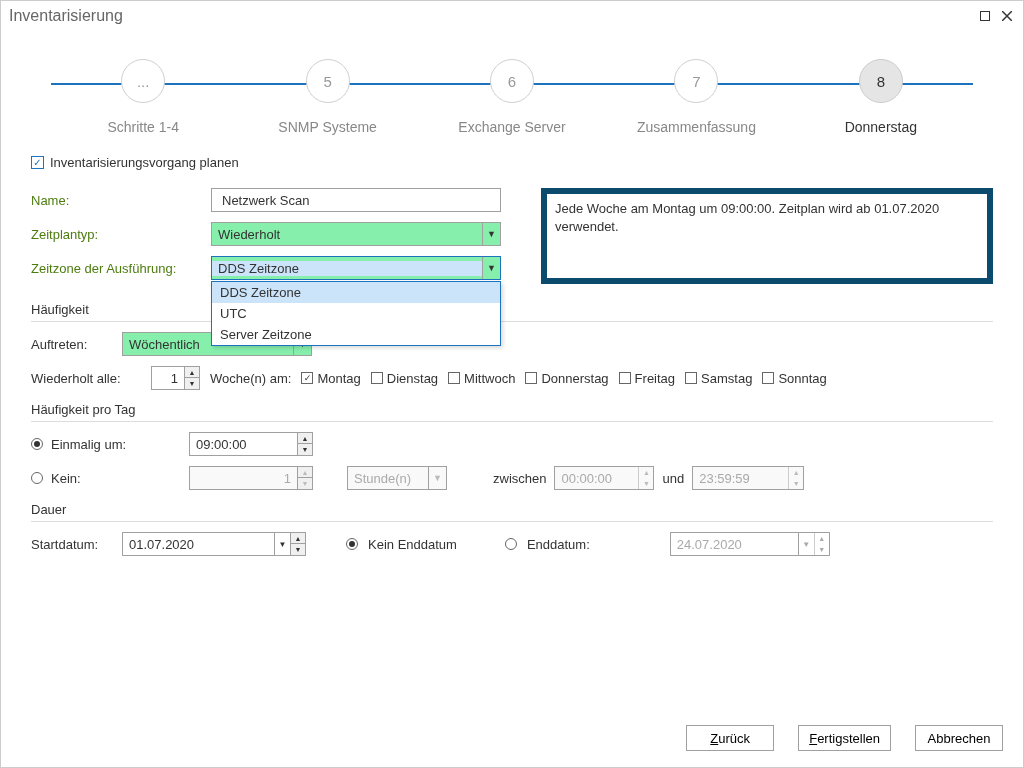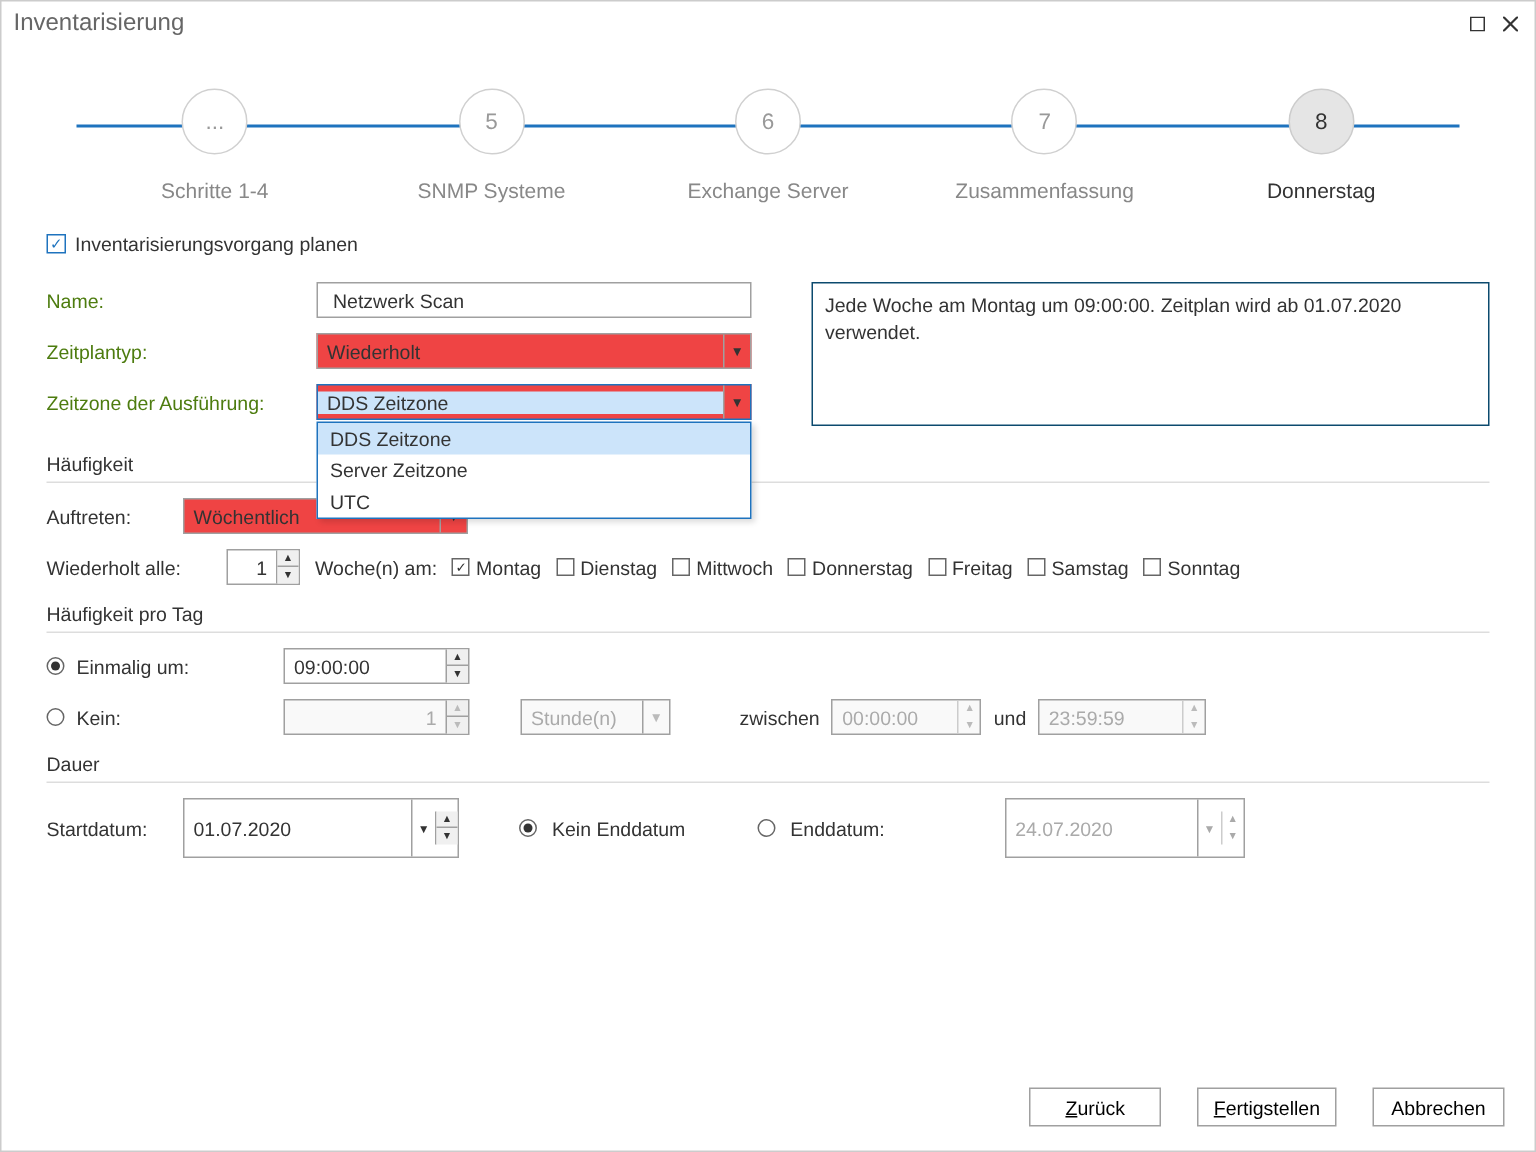--- a/index.html
+++ b/index.html
@@ -18,31 +18,31 @@
 .body { padding: 10px 30px 0; }
 .chkrow { display: flex; align-items: center; margin-bottom: 18px; }
 .chkbox { width: 13px; height: 13px; border: 1px solid #1e73be; margin-right: 6px; display: inline-flex; align-items: center; justify-content: center; color: #1e73be; font-size: 10px; }
 .form-area { display: flex; gap: 20px; }
 .left-col { width: 490px; }
 .right-col { flex: 1; }
 .field-row { display: flex; align-items: center; margin-bottom: 10px; }
 .field-row .lbl { width: 180px; color: #4d7c0f; }
 .input { height: 24px; border: 1px solid #a0a0a0; padding: 0 10px; background: #fff; display: flex; align-items: center; }
 .input.w290 { width: 290px; }
-.combo { height: 24px; border: 1px solid #a0a0a0; background: #ef4444; display: flex; align-items: center; position: relative; }
+.combo { height: 24px; border: 1px solid #a0a0a0; background: #86efac; display: flex; align-items: center; position: relative; }
 .combo.w290 { width: 290px; }
 .combo.w190 { width: 190px; }
 .combo .val { flex: 1; padding: 0 6px; }
 .combo .btn { width: 18px; height: 100%; border-left: 1px solid #a0a0a0; display: flex; align-items: center; justify-content: center; font-size: 9px; color: #333; }
 .combo.open { border-color: #1e73be; }
 .combo.open .val { background: #cce4fa; }
 .dropdown { position: absolute; top: 24px; left: -1px; width: calc(100% + 2px); border: 1px solid #1e73be; background: #fff; z-index: 10; box-shadow: 2px 2px 4px rgba(0,0,0,0.15); }
 .dropdown .opt { padding: 3px 8px; }
 .dropdown .opt.sel { background: #cce4fa; }
-.summary-box { border: 1px solid #0c4a6e; height: 96px; padding: 6px 8px; font-size: 13px; line-height: 1.35; }
+.summary-box { border: 6px solid #0c4a6e; height: 96px; padding: 6px 8px; font-size: 13px; line-height: 1.35; }
 .section-hdr { margin: 12px 0 4px; color: #333; }
 .section-line { border-top: 1px solid #ddd; margin-bottom: 10px; }
 .row-inline { display: flex; align-items: center; gap: 10px; flex-wrap: wrap; margin-bottom: 10px; }
 .spinner { height: 24px; border: 1px solid #a0a0a0; display: flex; align-items: center; background: #fff; }
 .spinner .val { padding: 0 6px; width: 32px; text-align: right; }
 .spinner .btns { display: flex; flex-direction: column; border-left: 1px solid #a0a0a0; }
 .spinner .sbtn { width: 14px; height: 11px; display: flex; align-items: center; justify-content: center; font-size: 7px; background: #f0f0f0; }
 .spinner .sbtn:first-child { border-bottom: 1px solid #a0a0a0; }
 .daychk { display: inline-flex; align-items: center; gap: 4px; }
 .square { width: 12px; height: 12px; border: 1px solid #666; display: inline-flex; align-items: center; justify-content: center; font-size: 9px; }
@@ -51,21 +51,21 @@
 .radio.sel::after { content: ""; width: 6px; height: 6px; background: #333; border-radius: 50%; }
 .time-input { height: 24px; border: 1px solid #a0a0a0; display: flex; align-items: center; width: 124px; background: #fff; }
 .time-input .val { flex: 1; padding: 0 6px; }
 .time-input.disabled { color: #aaa; background: #f9f9f9; }
 .time-input.disabled .sbtn { color: #bbb; }
 .combo.disabled, .spinner.disabled { color: #aaa; background: #f9f9f9; }
 .combo.disabled .btn, .spinner.disabled .sbtn { color: #bbb; }
 .footer { position: absolute; bottom: 16px; right: 20px; display: flex; gap: 24px; }
 .footer button { height: 26px; min-width: 88px; border: 1px solid #a0a0a0; background: #fff; font-size: 13px; padding: 0 10px; }
 .footer button u { text-decoration: underline; }
-.date-input { height: 40px; border: 1px solid #a0a0a0; display: flex; align-items: center; width: 184px; background: #fff; }
+.date-input { height: 24px; border: 1px solid #a0a0a0; display: flex; align-items: center; width: 184px; background: #fff; }
 .date-input .val { flex: 1; padding: 0 6px; }
 .date-input .dd { width: 16px; border-left: 1px solid #a0a0a0; height: 100%; display: flex; align-items: center; justify-content: center; font-size: 8px; }
 .date-input.disabled { color: #aaa; }
 </style>
 </head>
 <body>
 
 <div class="window">
   <div class="titlebar">
     <span>Inventarisierung</span>
@@ -127,22 +127,22 @@
             <span class="btn">▼</span>
           </div>
         </div>
         <div class="field-row">
           <span class="lbl">Zeitzone der Ausführung:</span>
           <div class="combo w290 open">
             <span class="val">DDS Zeitzone</span>
             <span class="btn">▼</span>
             <div class="dropdown">
               <div class="opt sel">DDS Zeitzone</div>
+              <div class="opt">UTC</div>
               <div class="opt">Server Zeitzone</div>
-              <div class="opt">UTC</div>
             </div>
           </div>
         </div>
       </div>
       <div class="right-col">
         <div class="summary-box">Jede Woche am Montag um 09:00:00. Zeitplan wird ab 01.07.2020 verwendet.</div>
       </div>
     </div>
 
     <div class="section-hdr">Häufigkeit</div>

